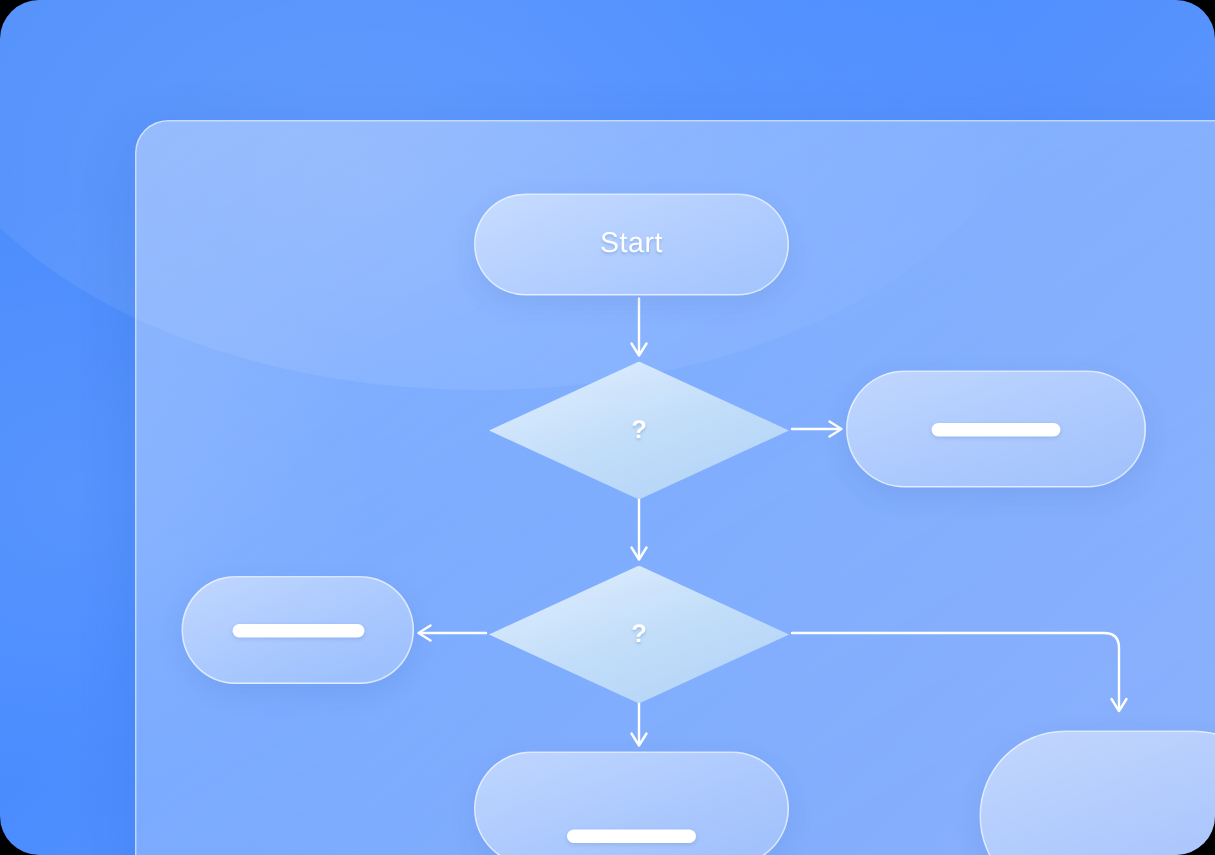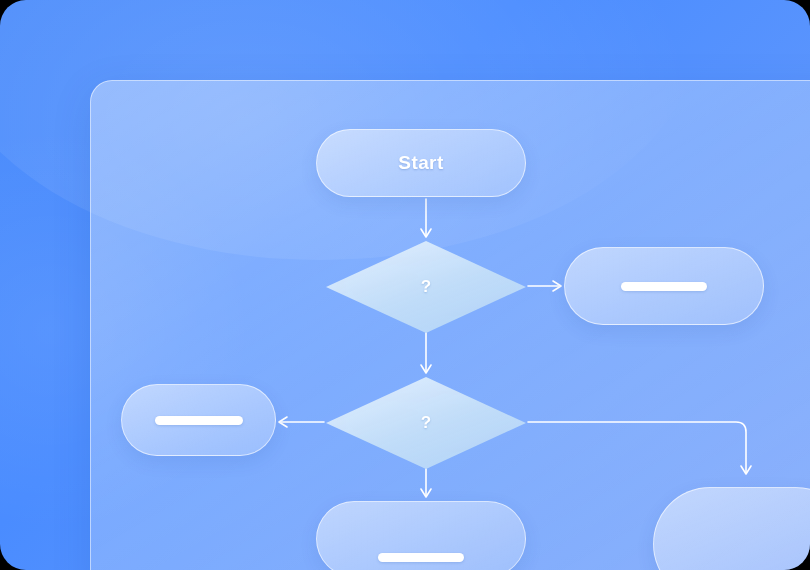--- a/index.html
+++ b/index.html
@@ -78,21 +78,21 @@
   .node-pill {
     border-radius: 999px;
     background: linear-gradient(160deg, rgba(255,255,255,0.50) 0%, rgba(255,255,255,0.34) 55%, rgba(255,255,255,0.22) 100%);
     border: 1px solid rgba(255,255,255,0.60);
     box-shadow: 0 6px 18px rgba(30,70,150,0.10);
   }
 
   .node-label {
     color: #ffffff;
     font-size: 19px;
-    font-weight: bold;
+    font-weight: normal;
     letter-spacing: 0.4px;
     text-shadow: 0 1px 2px rgba(40,90,170,0.28);
   }
 
   
   .redacted-bar {
     height: 9px;
     border-radius: 6px;
     background: #ffffff;
     box-shadow: 0 1px 3px rgba(40,90,170,0.20);

